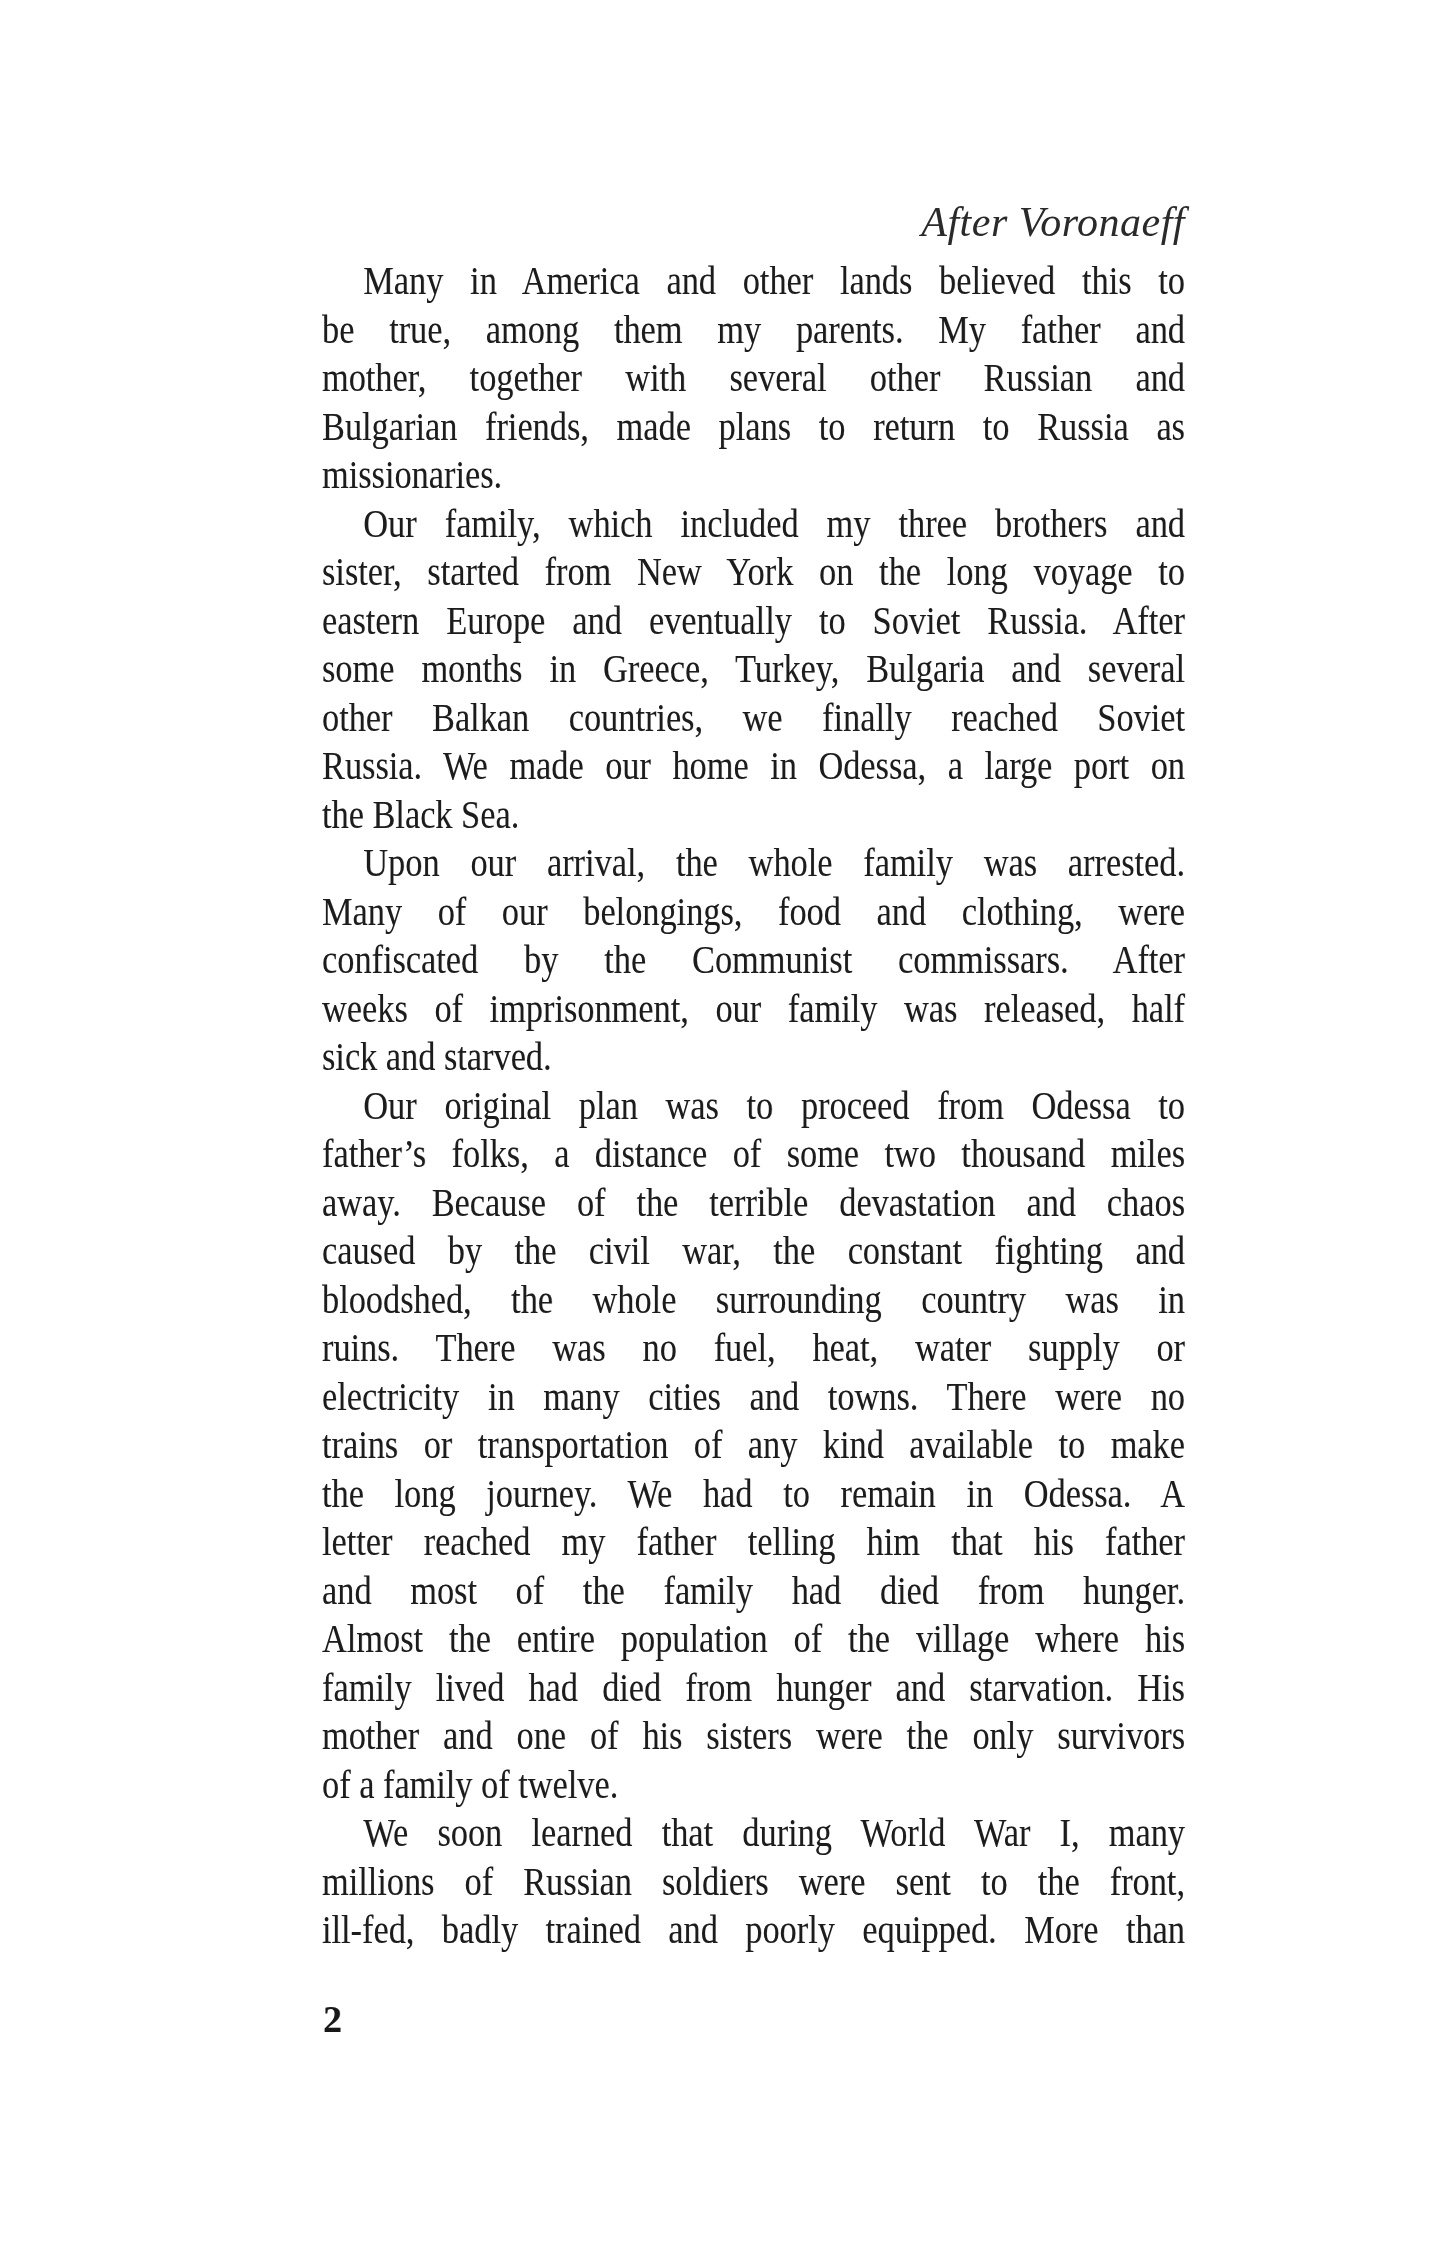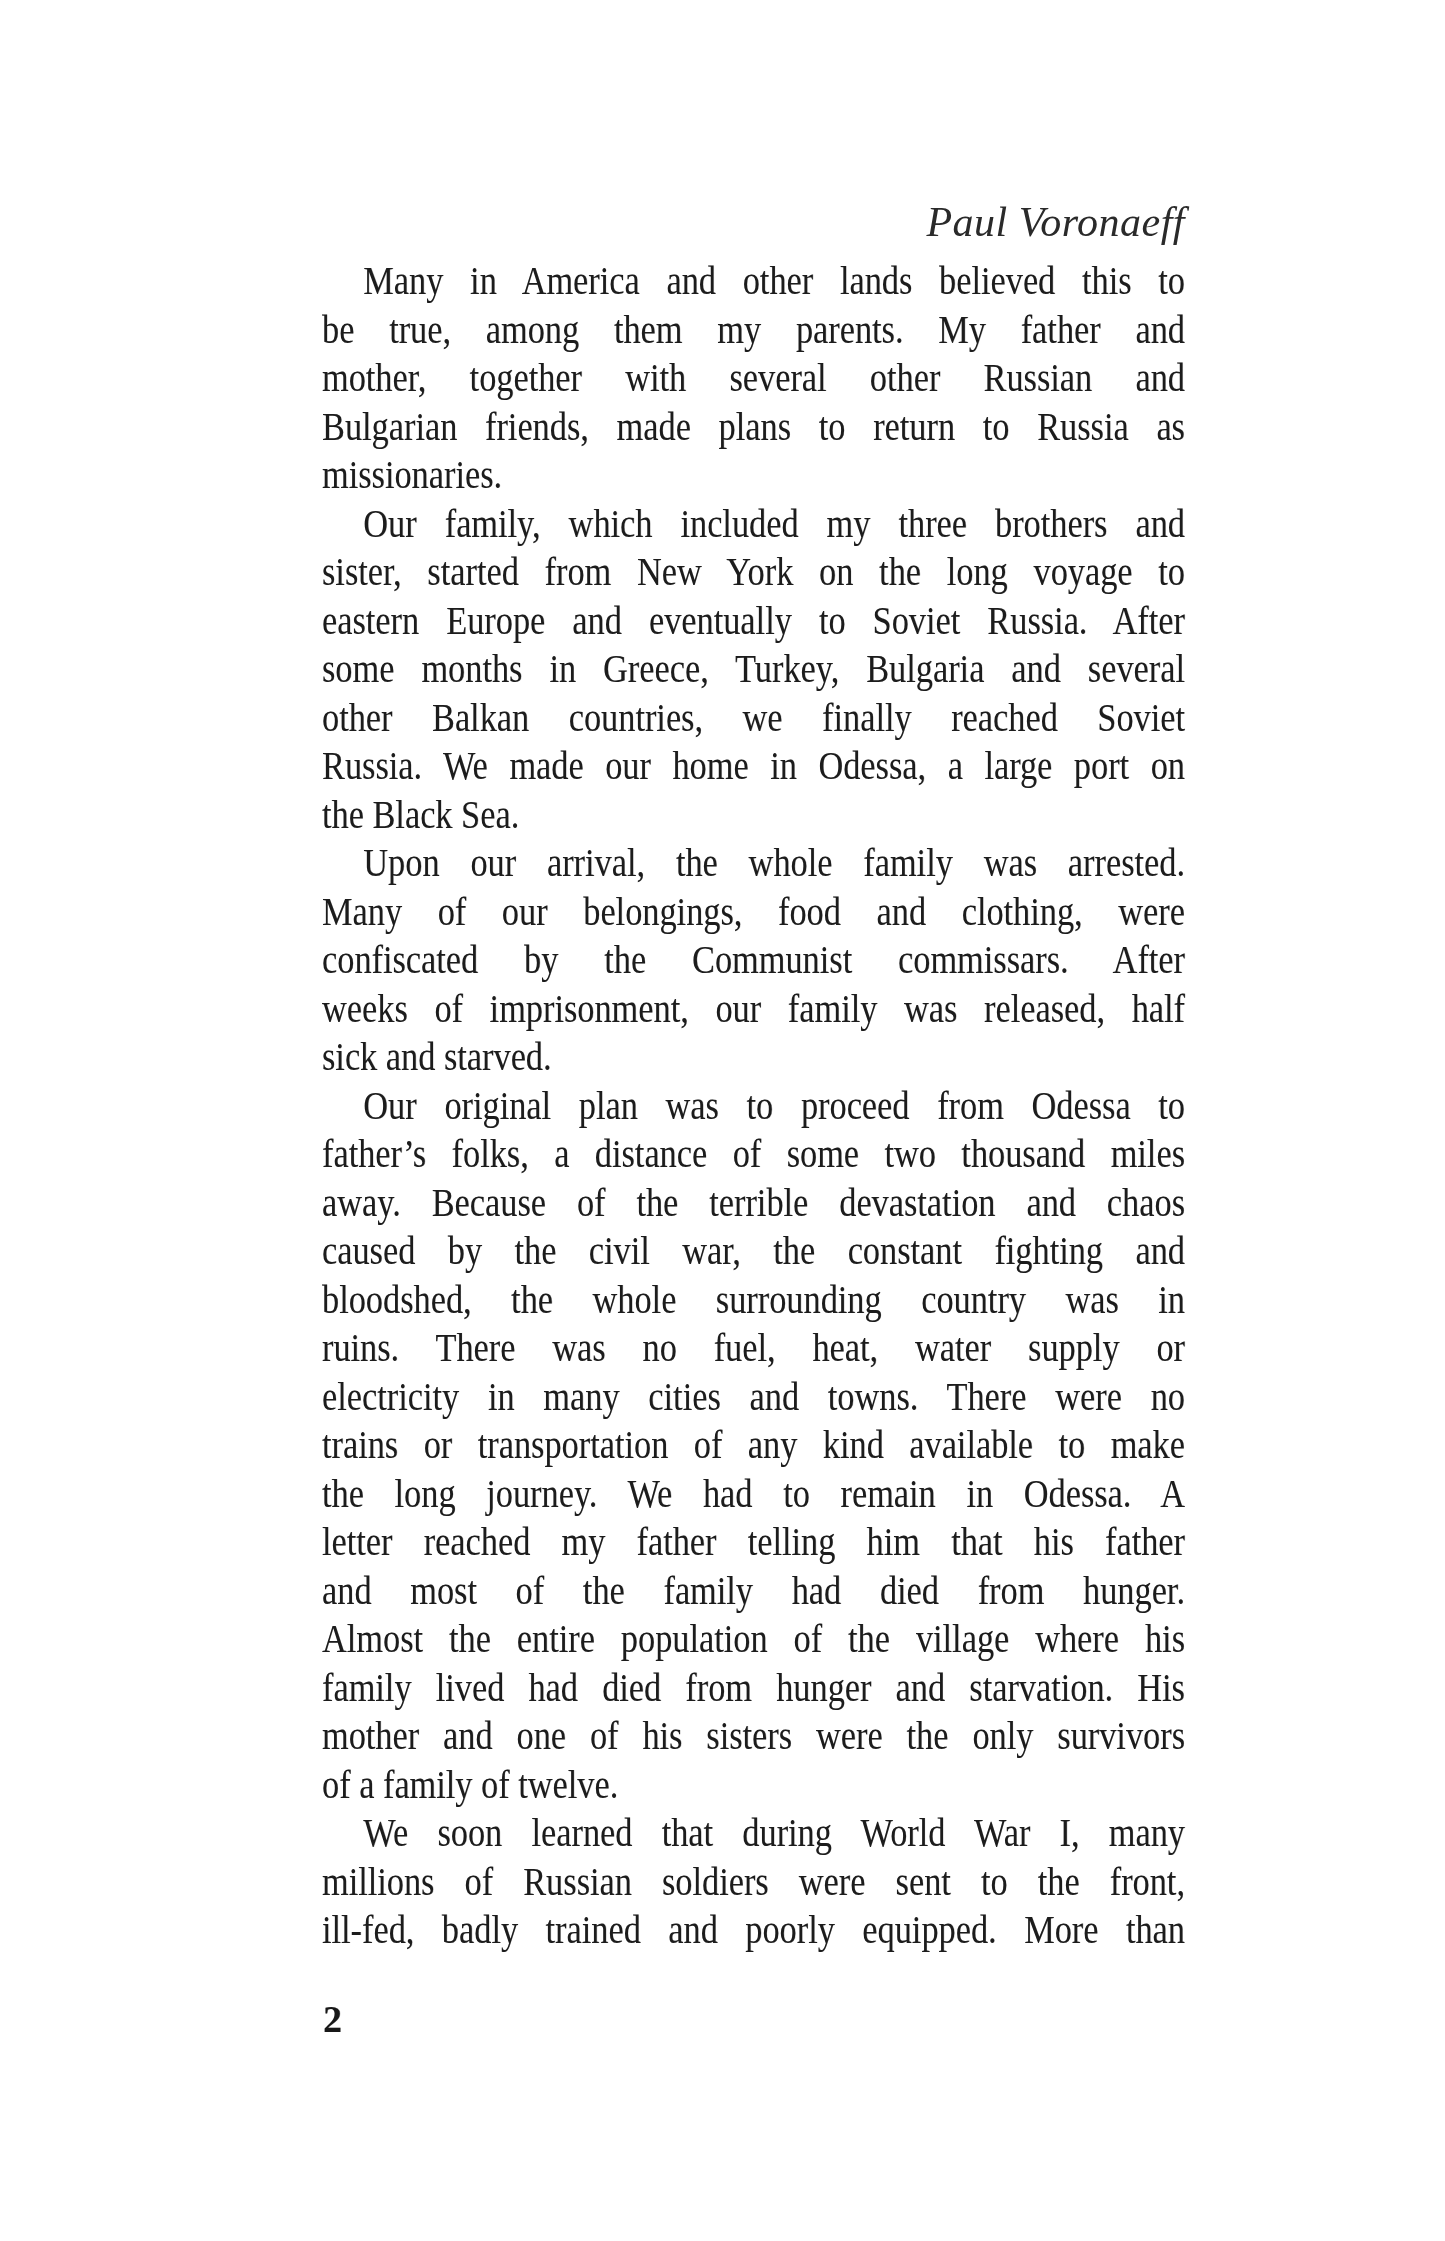--- a/index.html
+++ b/index.html
@@ -61,21 +61,21 @@
     line-height: 40px;
     font-weight: bold;
     color: #181818;
     text-shadow: 0.4px 0.4px 0.4px rgba(24,24,24,0.28);
   }
 </style>
 </head>
 <body>
 
 <div class="page">
-  <div class="running-header">Paul Voronaeff</div>
+  <div class="running-header">After Voronaeff</div>
 
   <div class="text-block">
       <div class="line first">Many in America and other lands believed this to</div>
       <div class="line">be true, among them my parents. My father and</div>
       <div class="line">mother, together with several other Russian and</div>
       <div class="line">Bulgarian friends, made plans to return to Russia as</div>
       <div class="line para-end">missionaries.</div>
       <div class="line first">Our family, which included my three brothers and</div>
       <div class="line">sister, started from New York on the long voyage to</div>
       <div class="line">eastern Europe and eventually to Soviet Russia. After</div>

